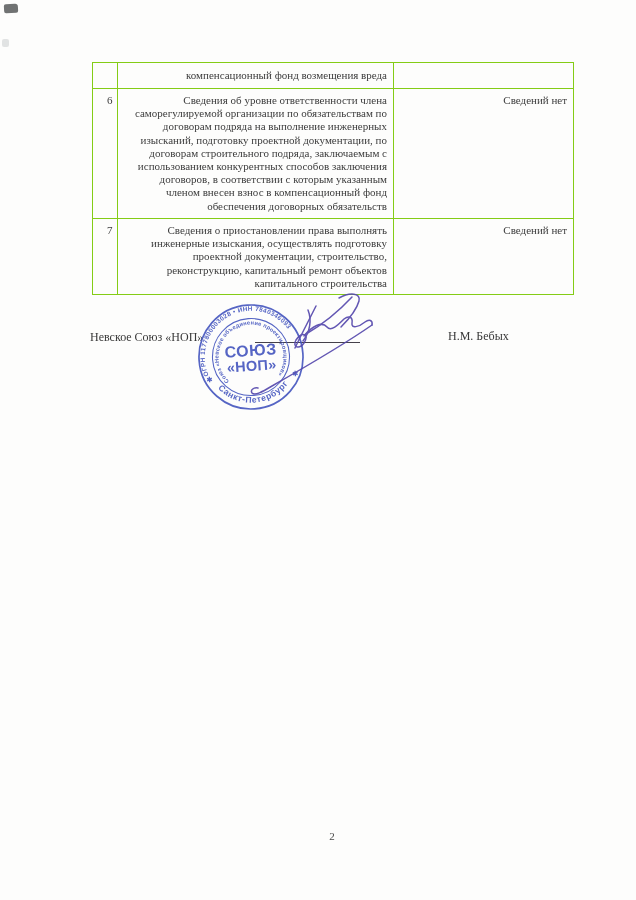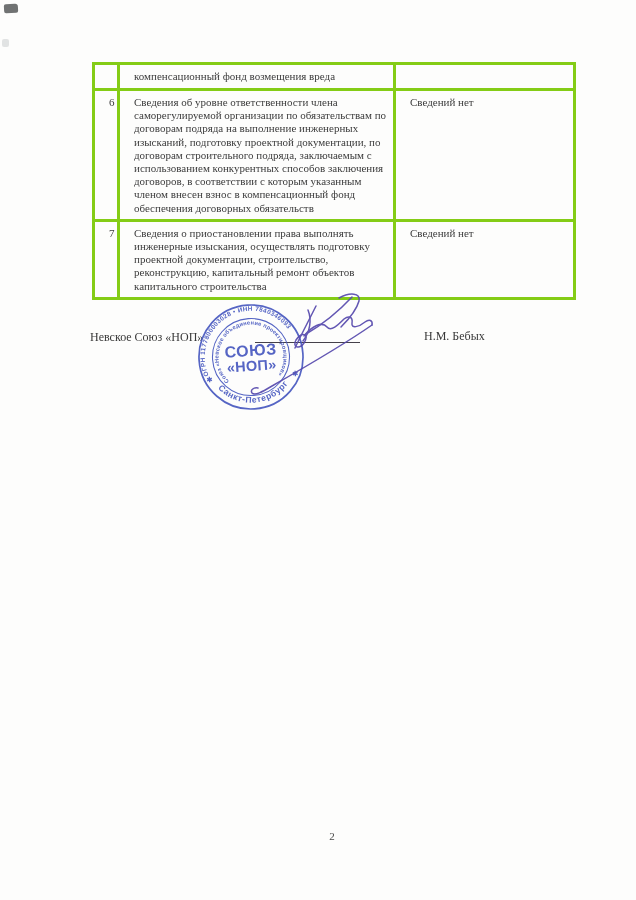--- a/index.html
+++ b/index.html
@@ -14,35 +14,36 @@
     background:#4c4f4f;border-radius:2px 3px 2px 2px;opacity:.8;transform:rotate(-3deg);}
   .artifact2{position:absolute;left:2px;top:39px;width:7px;height:8px;
     background:#cfd2d2;border-radius:2px;opacity:.6;}
   
   table.member-table{
     position:absolute;left:92px;top:62px;width:481px;
     border-collapse:collapse;table-layout:fixed;
     font-size:11px;line-height:13.2px;color:#3c3c3c;
   }
   table.member-table td{
-    border:3px solid #84cc16;
+    border:1px solid #84cc16;
     vertical-align:top;
     padding:5px 6px 4px 14px;
+    text-align:right;
   }
   td.num-cell{
     text-align:center;vertical-align:middle;padding:0;
   }
   td.val-cell{padding:6px 4px 4px 7px;}
   tr.row-cont td{vertical-align:middle;padding-top:2px;padding-bottom:2px;}
   tr.row-cont{height:26px;}
   tr.row-6{height:130px;}
   tr.row-7{height:70px;}
   
   .sig-label{position:absolute;left:90px;top:330px;font-size:12px;color:#383838;}
-  .sig-name{position:absolute;left:424px;top:329px;font-size:12px;color:#383838;}
+  .sig-name{position:absolute;left:448px;top:329px;font-size:12px;color:#383838;}
   .sig-line{position:absolute;left:255px;top:342px;width:105px;height:1px;background:#45414a;}
   
   .stamp{position:absolute;left:197px;top:303px;width:108px;height:108px;
     transform:rotate(-4deg);opacity:.88;}
   .stamp text, .stamp textPath{
     font-family:"Liberation Sans", sans-serif;
   }
   .ring-small{font-size:6.4px;letter-spacing:.35px;font-weight:600;}
   .ring-inner{font-size:5.7px;letter-spacing:.2px;font-weight:600;}
   .ring-city{font-size:8.6px;letter-spacing:.6px;font-weight:700;}

